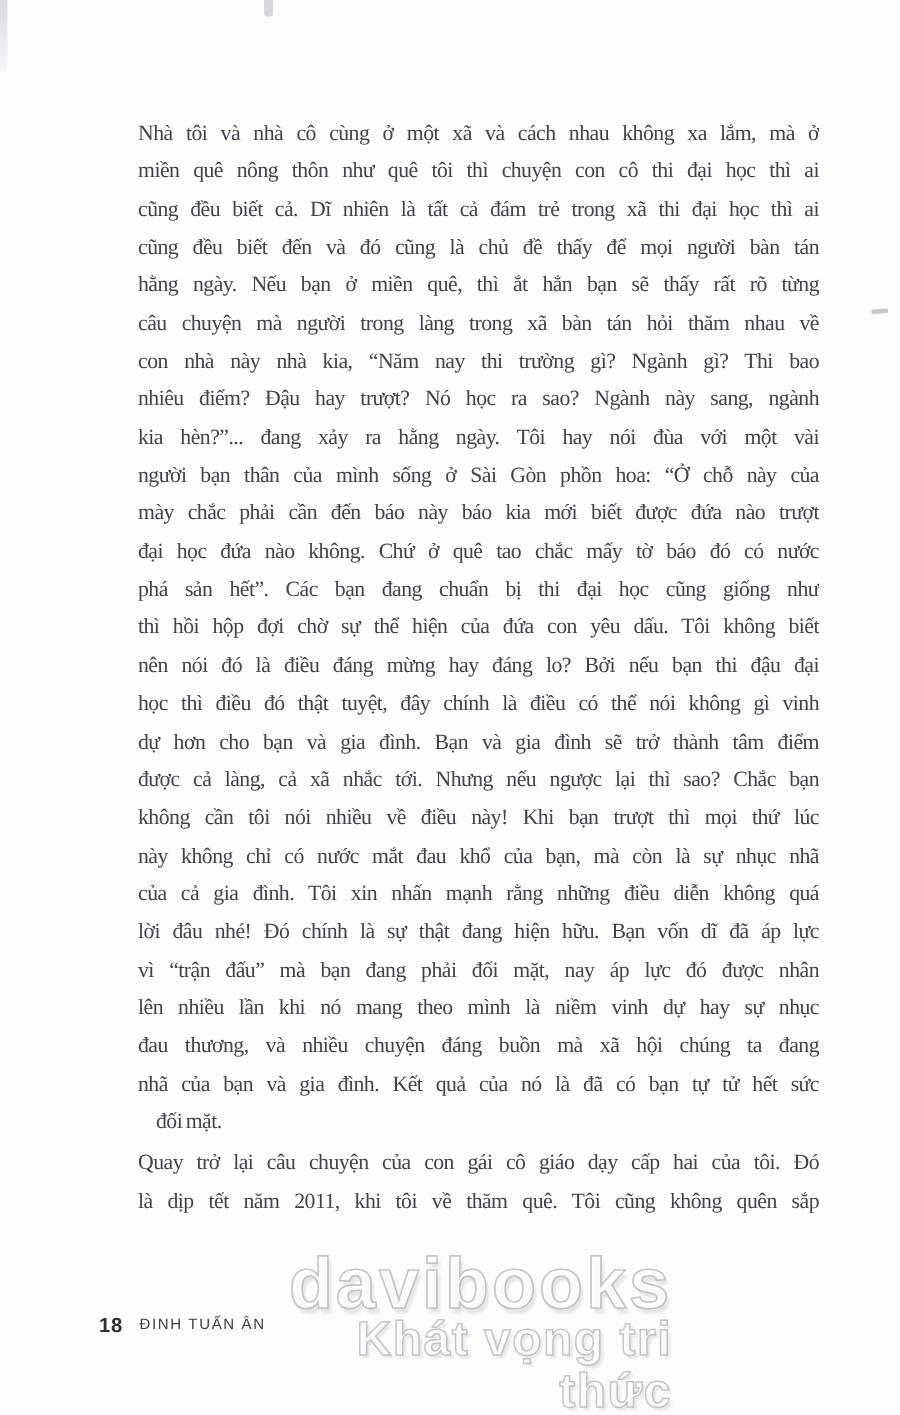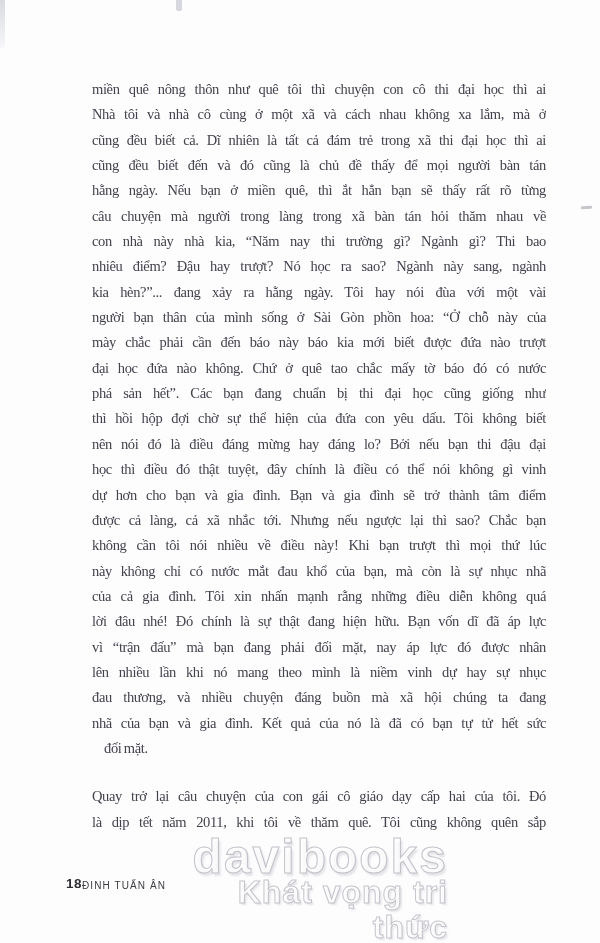--- a/index.html
+++ b/index.html
@@ -18,41 +18,41 @@
   .text-block {
     position:absolute;
     left:92px; top:77px;
     width:454px;
     color:#42424c;
     font-size:14.5px;
     letter-spacing:-0.35px;
     word-spacing:-1px;
   }
   .para { margin:0; }
-  .para + .para { margin-top:23px; }
+  .para + .para { margin-top:2px; }
   .line {
     height:25.35px;
     line-height:25.35px;
     overflow:hidden;
     text-align:justify;
     text-align-last:justify;
   }
   .line.unjust { text-align-last:left;margin-left:12px; }
   
   .footer {
     position:absolute;
     left:66px; top:876px;
     display:flex;
-    align-items:flex-end;
+    align-items:center;
     font-family:"Liberation Sans", sans-serif;
     color:#2f2f34;
   }
   .page-number { font-size:13.5px; font-weight:600; letter-spacing:0.5px; }
   .author {
-    margin-left:0;
+    margin-left:11px;
     font-size:10px;
     font-weight:500;
     letter-spacing:1.1px;
     color:#3c3c41;
   }
   
   .watermark {
     position:absolute;
     left:158px; top:833px;
     width:290px;
@@ -104,22 +104,22 @@
 
 <div class="sheet">
 
   <div class="artifact artifact-corner"></div>
   <div class="artifact artifact-top"></div>
   <div class="artifact artifact-dash"></div>
 
   <div class="text-block">
 
     <div class="para">
+      <div class="line">Nhà tôi và nhà cô cùng ở một xã và cách nhau không xa lắm, mà ở</div>
       <div class="line">miền quê nông thôn như quê tôi thì chuyện con cô thi đại học thì ai</div>
-      <div class="line">Nhà tôi và nhà cô cùng ở một xã và cách nhau không xa lắm, mà ở</div>
       <div class="line">cũng đều biết cả. Dĩ nhiên là tất cả đám trẻ trong xã thi đại học thì ai</div>
       <div class="line">cũng đều biết đến và đó cũng là chủ đề thấy để mọi người bàn tán</div>
       <div class="line">hằng ngày. Nếu bạn ở miền quê, thì ắt hẳn bạn sẽ thấy rất rõ từng</div>
       <div class="line">câu chuyện mà người trong làng trong xã bàn tán hỏi thăm nhau về</div>
       <div class="line">con nhà này nhà kia, “Năm nay thi trường gì? Ngành gì? Thi bao</div>
       <div class="line">nhiêu điểm? Đậu hay trượt? Nó học ra sao? Ngành này sang, ngành</div>
       <div class="line">kia hèn?”... đang xảy ra hằng ngày. Tôi hay nói đùa với một vài</div>
       <div class="line">người bạn thân của mình sống ở Sài Gòn phồn hoa: “Ở chỗ này của</div>
       <div class="line">mày chắc phải cần đến báo này báo kia mới biết được đứa nào trượt</div>
       <div class="line">đại học đứa nào không. Chứ ở quê tao chắc mấy tờ báo đó có nước</div>

